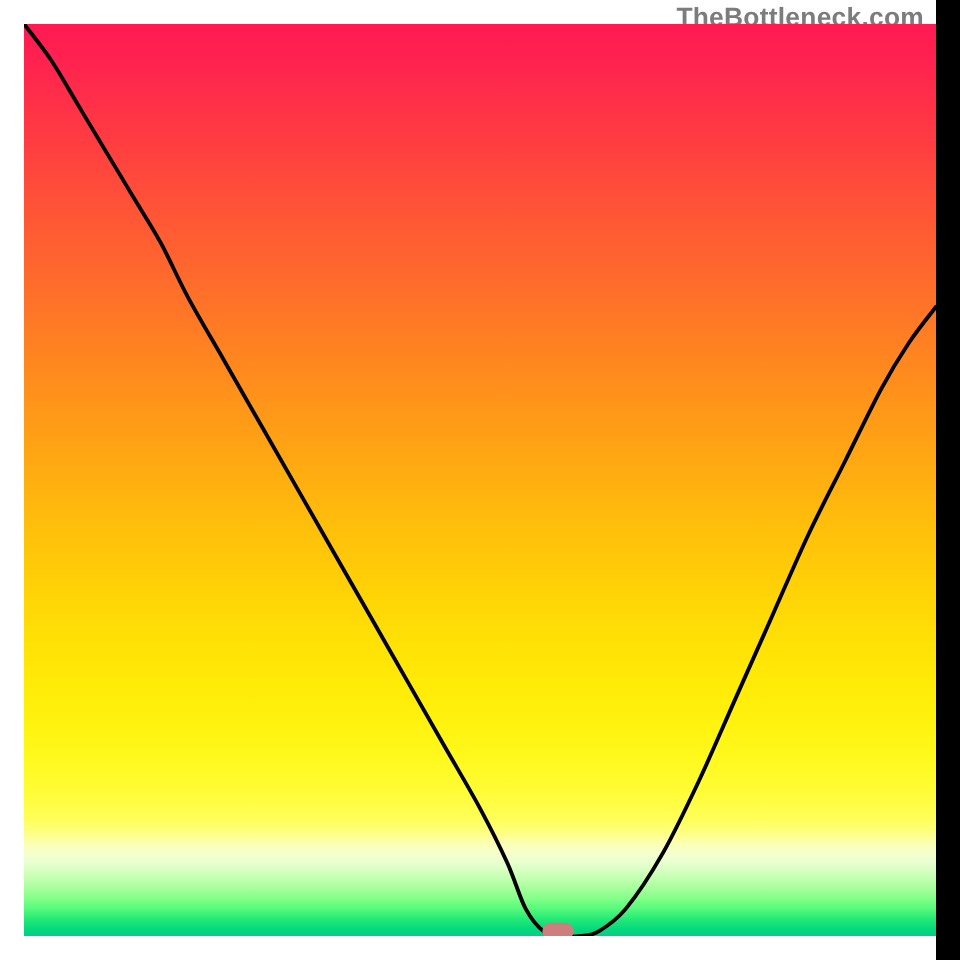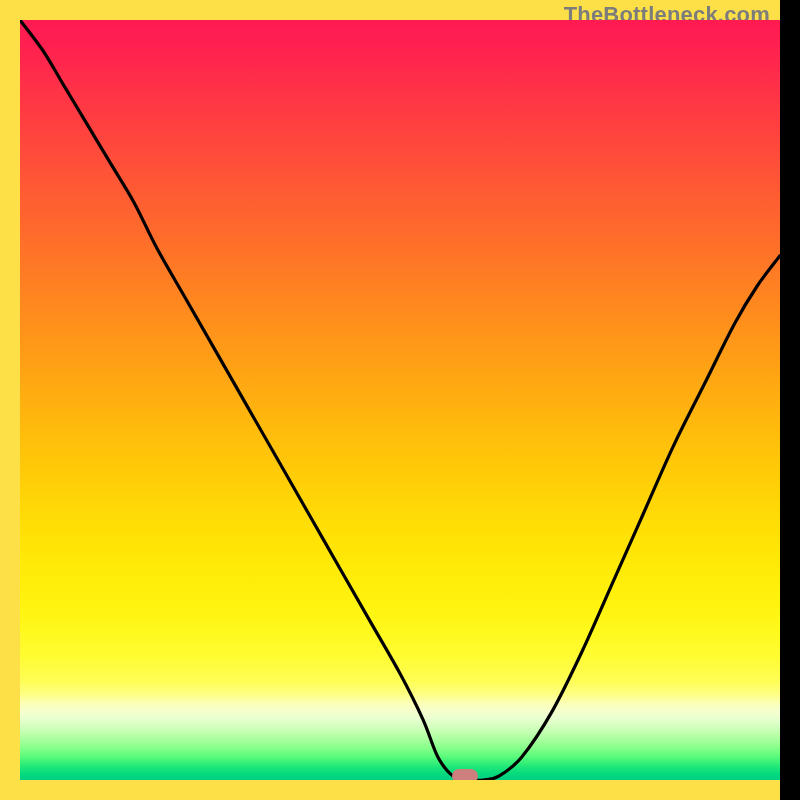--- a/index.html
+++ b/index.html
@@ -8,21 +8,21 @@
     width: 800px;
     height: 800px;
     background: #000;
     overflow: hidden;
     font-family: Arial, Helvetica, sans-serif;
   }
   .stage {
     position: relative;
     width: 780px;
     height: 800px;
-    background: #fde047;
+    background: #ffffff;
   }
   .plot {
     position: absolute;
     left: 20px;
     top: 20px;
     width: 760px;
     height: 760px;
     overflow: hidden;
   }
   .strip {

